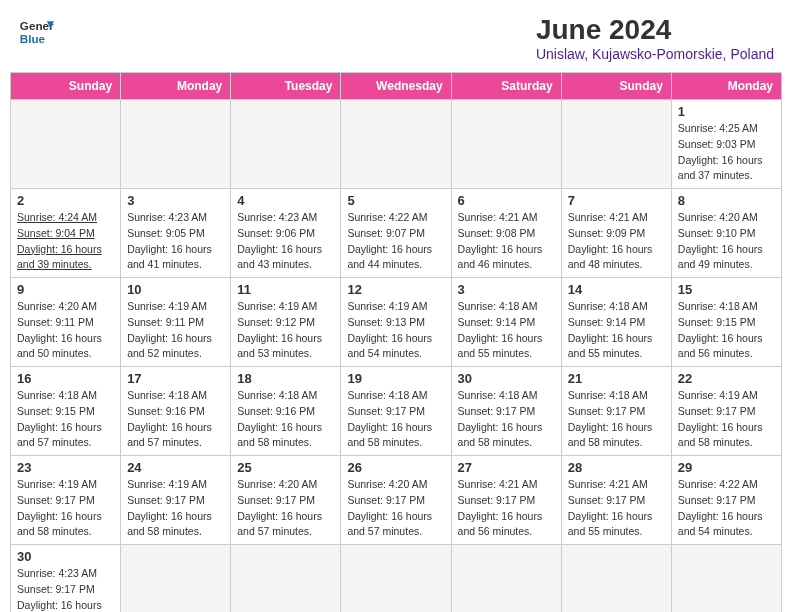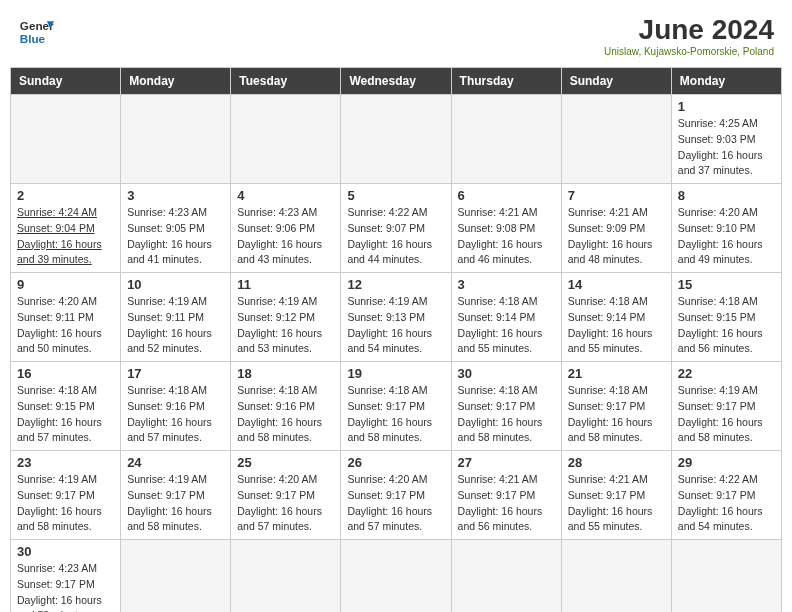--- a/index.html
+++ b/index.html
@@ -20,41 +20,41 @@
     .logo {
       display: flex;
       align-items: center;
       gap: 4px;
     }
     .logo-icon {
       width: 36px;
       height: 36px;
     }
     .title-area {
-      text-align: right;
+      text-align: left;
       margin-left: 24px;
     }
     .month-title {
       font-size: 28px;
       font-weight: bold;
       color: #333;
     }
     .subtitle {
-      font-size: 10px;
-      color: #4d7c0f;
+      font-size: 14px;
+      color: #4c1d95;
     }
     .calendar {
       width: 100%;
       border-collapse: collapse;
       font-size: 11px;
     }
     .calendar th {
-      background: #404040;
+      background: #ec4899;
       color: #fff;
-      text-align: left;
+      text-align: right;
       padding: 6px 8px;
       font-size: 12px;
       font-weight: bold;
       border: 1px solid #ccc;
     }
     .calendar td {
       border: 1px solid #ccc;
       vertical-align: top;
       padding: 4px 6px;
       width: calc(100% / 7);
@@ -100,21 +100,21 @@
   </div>
 </div>
 
 <table class="calendar">
   <thead>
     <tr>
       <th>Sunday</th>
       <th>Monday</th>
       <th>Tuesday</th>
       <th>Wednesday</th>
-      <th>Thursday</th>
+      <th>Saturday</th>
       <th>Sunday</th>
       <th>Monday</th>
     </tr>
   </thead>
   <tbody id="calendar-body">
   <tr>
         <td class="empty"></td>
         <td class="empty"></td>
         <td class="empty"></td>
         <td class="empty"></td>

